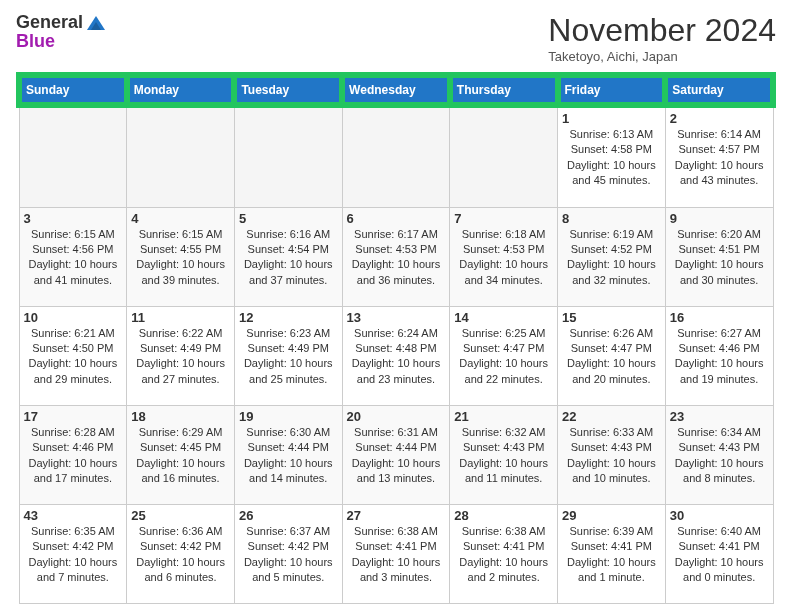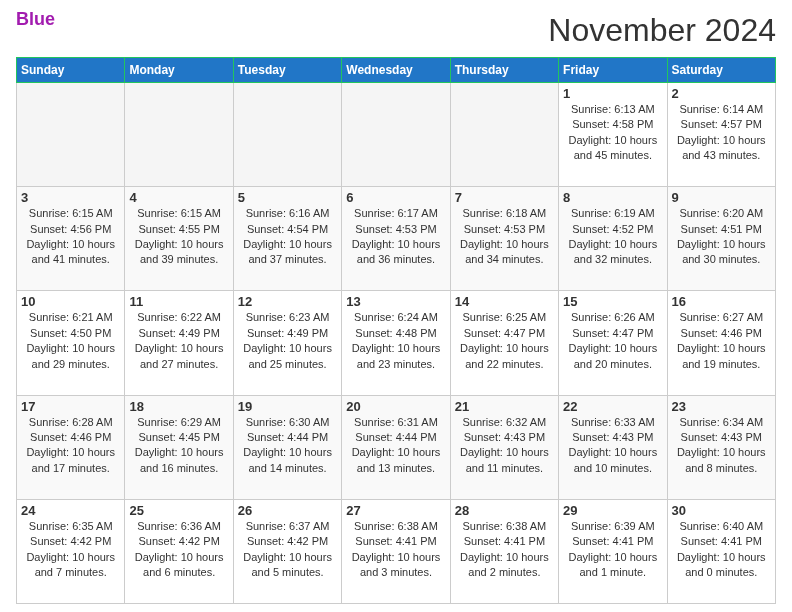--- a/index.html
+++ b/index.html
@@ -57,21 +57,21 @@
       width: 100%;
       table-layout: fixed;
     }
     .calendar th {
       background: #2176c7;
       color: #fff;
       font-size: 12px;
       font-weight: bold;
       padding: 5px 4px;
       text-align: left;
-      border: 1px solid #22c55e;
+      border: 6px solid #22c55e;
     }
     .calendar td {
       border: 1px solid #ccc;
       vertical-align: top;
       padding: 3px 4px;
       font-size: 9.5px;
       color: #333;
       background: #fff;
       height: 78px;
     }
@@ -104,27 +104,35 @@
       border-collapse: collapse;
     }
   </style>
 </head>
 <body>
 
 <div class="page">
   <div class="header">
     <div class="logo">
       <div>
+        <div style="display:flex;align-items:center;">
+          <span class="logo-text logo-general">General</span>
+          <svg class="logo-icon" viewBox="0 0 22 22">
+            <polygon points="2,18 11,4 20,18" fill="#2176c7"></polygon>
+            <polygon points="6,18 11,10 16,18" fill="#1a5fa0"></polygon>
+          </svg>
+        </div>
         <div style="display:flex;align-items:center;margin-top:-2px;">
           <span class="logo-text logo-blue">Blue</span>
         </div>
       </div>
     </div>
     <div class="title-block">
       <div class="month-title">November 2024</div>
+      <div class="location">Taketoyo, Aichi, Japan</div>
     </div>
   </div>
 
   <table class="calendar">
     <thead>
       <tr>
         <th>Sunday</th>
         <th>Monday</th>
         <th>Tuesday</th>
         <th>Wednesday</th>
@@ -303,21 +311,21 @@
           <td>
             <span class="day-num">23</span>
             <div class="day-info">Sunrise: 6:34 AM
 Sunset: 4:43 PM
 Daylight: 10 hours
 and 8 minutes.</div>
           </td>
         </tr>
         <tr>
           <td>
-            <span class="day-num">24</span>
+            <span class="day-num">43</span>
             <div class="day-info">Sunrise: 6:35 AM
 Sunset: 4:42 PM
 Daylight: 10 hours
 and 7 minutes.</div>
           </td>
           <td>
             <span class="day-num">25</span>
             <div class="day-info">Sunrise: 6:36 AM
 Sunset: 4:42 PM
 Daylight: 10 hours

